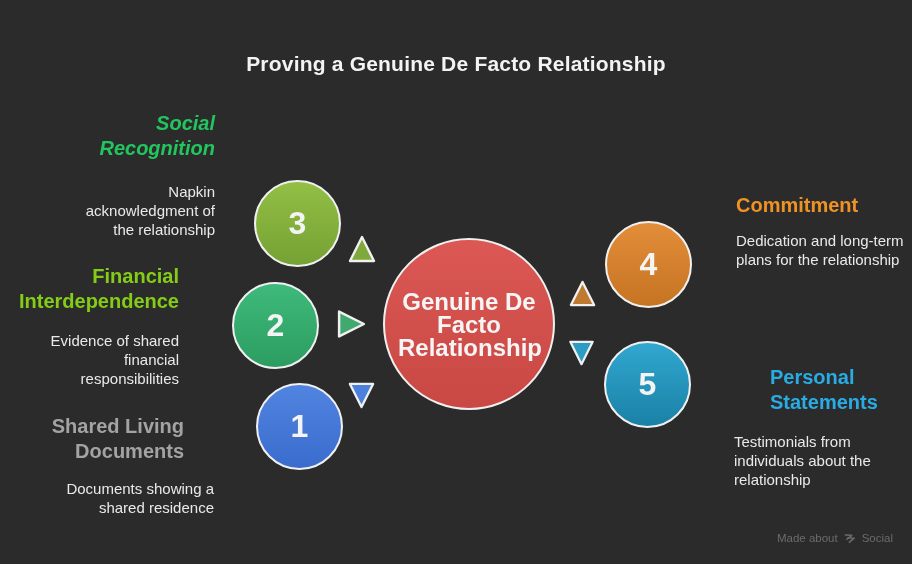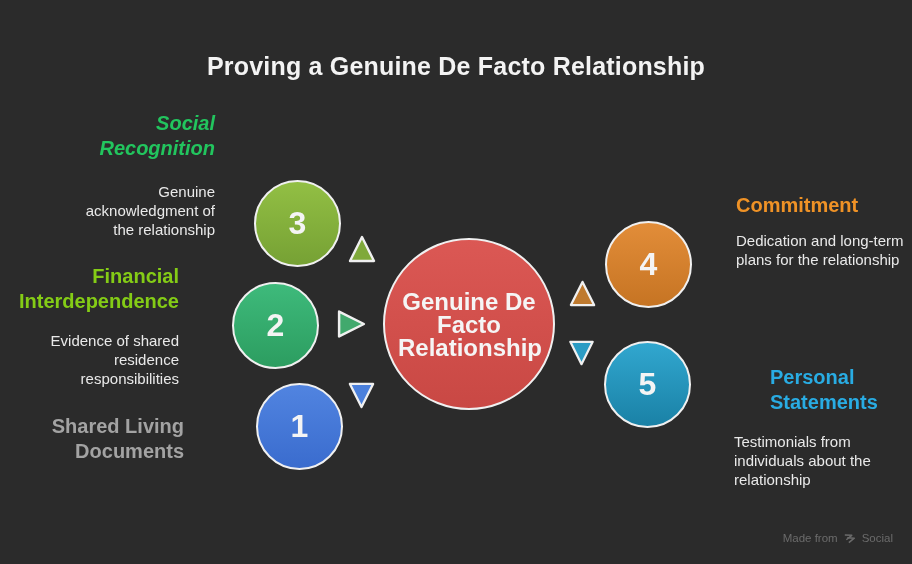--- a/index.html
+++ b/index.html
@@ -6,21 +6,21 @@
   .canvas{
     position:relative;
     width:912px;height:564px;
     background:#2b2b2b;
     overflow:hidden;
     font-family:"Liberation Sans","DejaVu Sans",sans-serif;
   }
   .title{
     position:absolute;top:52px;left:0;right:0;
     text-align:center;
-    font-size:25px;font-weight:700;color:#f3f3f3;
+    font-size:21px;font-weight:700;color:#f3f3f3;
     letter-spacing:.2px;
   }
   
   .circle{
     position:absolute;border-radius:50%;
     border:2.5px solid #f0f0f0;
     box-sizing:border-box;
     display:flex;align-items:center;justify-content:center;
   }
   .satellite{width:87px;height:87px;}
@@ -82,59 +82,60 @@
     <span class="center-label">Genuine De Facto Relationship</span>
   </div>
 
   <div class="circle satellite c3">
     <span class="num">3</span>
   </div>
   <svg class="arrow t3" width="30" height="30" viewBox="0 0 30 30">
     <polygon points="15,3 27,27 3,27" fill="#7fa93a" stroke="#f0f0f0" stroke-width="2.4" stroke-linejoin="round"></polygon>
   </svg>
   <div class="heading align-r h3">Social Recognition</div>
-  <div class="desc align-r d3">Genuine acknowledgment of the relationship</div>
+  <div class="desc align-r d3">Napkin acknowledgment of the relationship</div>
 
   <div class="circle satellite c2">
     <span class="num">2</span>
   </div>
   <svg class="arrow t2" width="31" height="32" viewBox="0 0 30 30">
     <polygon points="3,3 27,15 3,27" fill="#41a96d" stroke="#f0f0f0" stroke-width="2.4" stroke-linejoin="round"></polygon>
   </svg>
   <div class="heading align-r h2">Financial Interdependence</div>
-  <div class="desc align-r d2">Evidence of shared residence responsibilities</div>
+  <div class="desc align-r d2">Evidence of shared financial responsibilities</div>
 
   <div class="circle satellite c1">
     <span class="num">1</span>
   </div>
   <svg class="arrow t1" width="31" height="29" viewBox="0 0 30 30">
     <polygon points="3,3 27,3 15,27" fill="#4b80dc" stroke="#f0f0f0" stroke-width="2.4" stroke-linejoin="round"></polygon>
   </svg>
   <div class="heading align-r h1">Shared Living Documents</div>
+  <div class="desc align-r d1">Documents showing a shared residence</div>
 
   <div class="circle satellite c4">
     <span class="num">4</span>
   </div>
   <svg class="arrow t4" width="29" height="29" viewBox="0 0 30 30">
     <polygon points="15,3 27,27 3,27" fill="#bf7a2f" stroke="#f0f0f0" stroke-width="2.4" stroke-linejoin="round"></polygon>
   </svg>
   <div class="heading h4">Commitment</div>
   <div class="desc d4">Dedication and long-term plans for the relationship</div>
 
   <div class="circle satellite c5">
     <span class="num">5</span>
   </div>
   <svg class="arrow t5" width="29" height="28" viewBox="0 0 30 30">
     <polygon points="3,3 27,3 15,27" fill="#2b9cc4" stroke="#f0f0f0" stroke-width="2.4" stroke-linejoin="round"></polygon>
   </svg>
   <div class="heading h5">Personal Statements</div>
   <div class="desc d5">Testimonials from individuals about the relationship</div>
 
   <div class="watermark">
-    <span>Made from</span>
+    <span>Made about</span>
     <svg width="14" height="14" viewBox="0 0 14 14" style="transform:rotate(-18deg)">
       <path d="M3 2.5 L9.5 5 L3 7.5" fill="none" stroke="#6b6b6b" stroke-width="1.5" stroke-linejoin="round"></path>
       <path d="M4.5 6 L11 8.5 L4.5 11" fill="none" stroke="#6b6b6b" stroke-width="1.5" stroke-linejoin="round"></path>
     </svg>
     <span>Social</span>
   </div>
 
 </div>
 
 </body></html>

